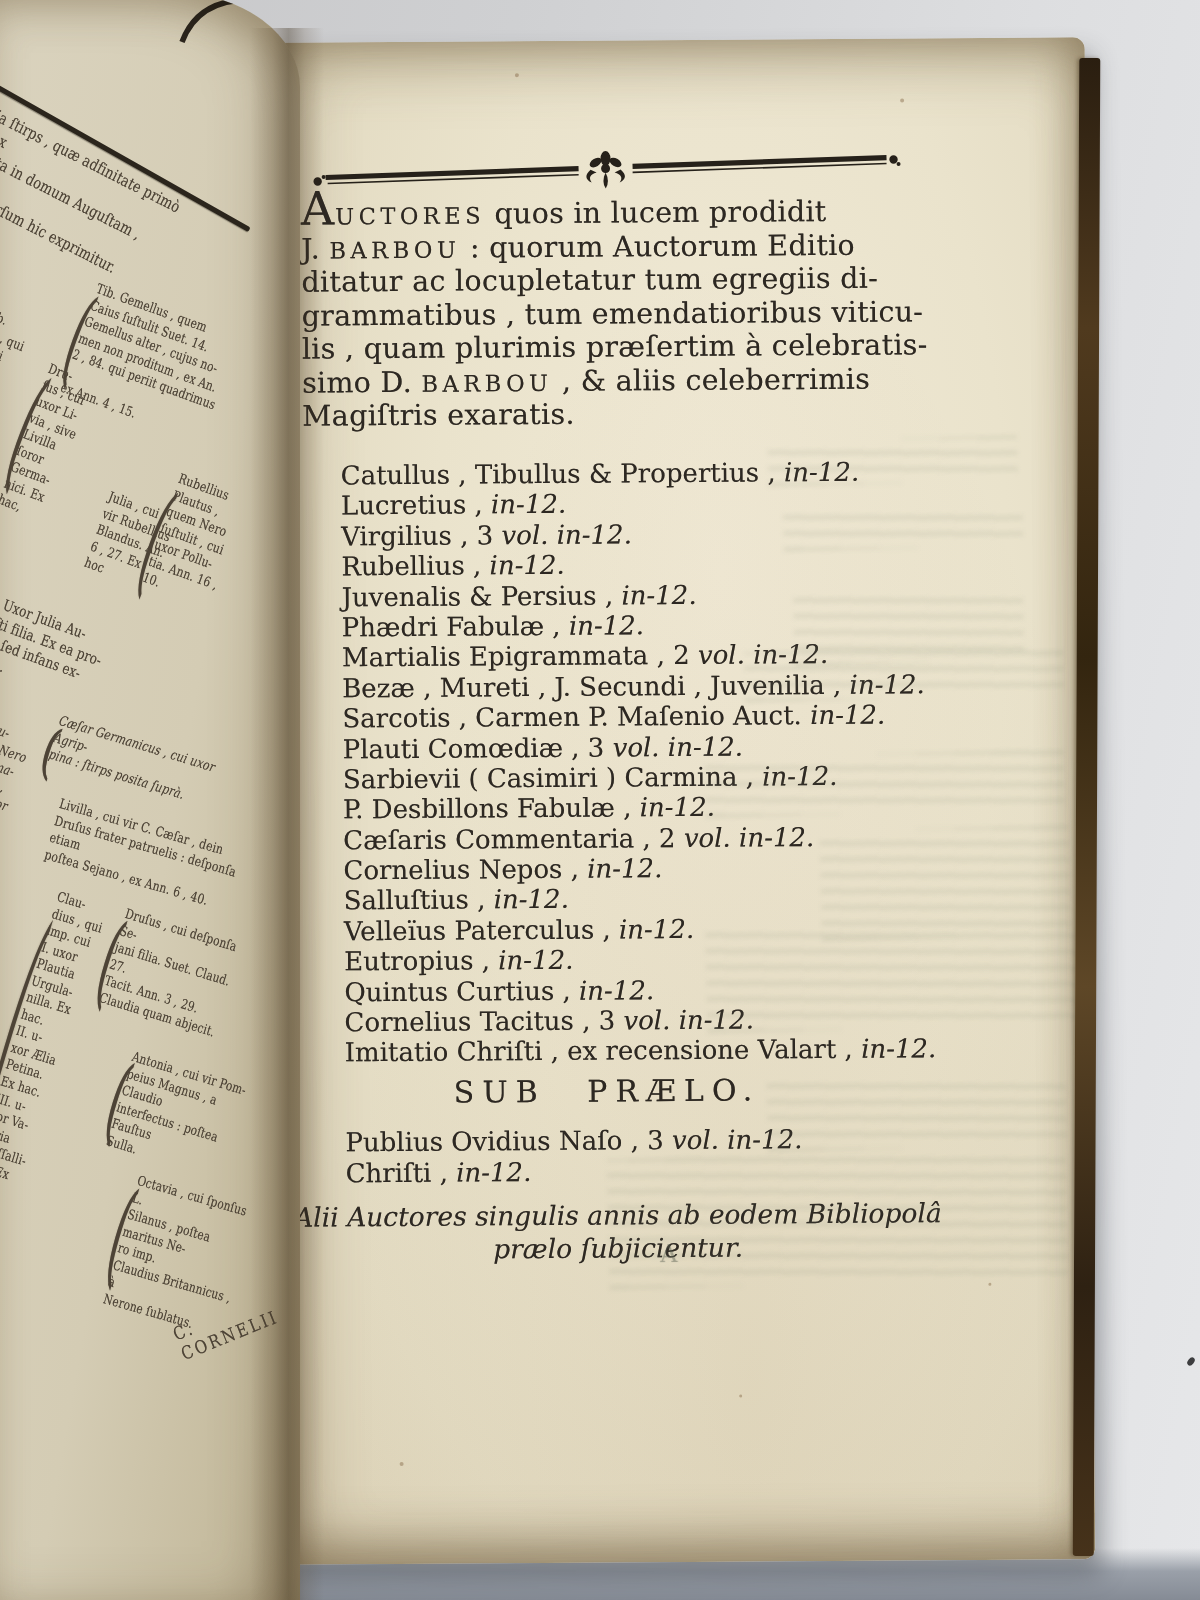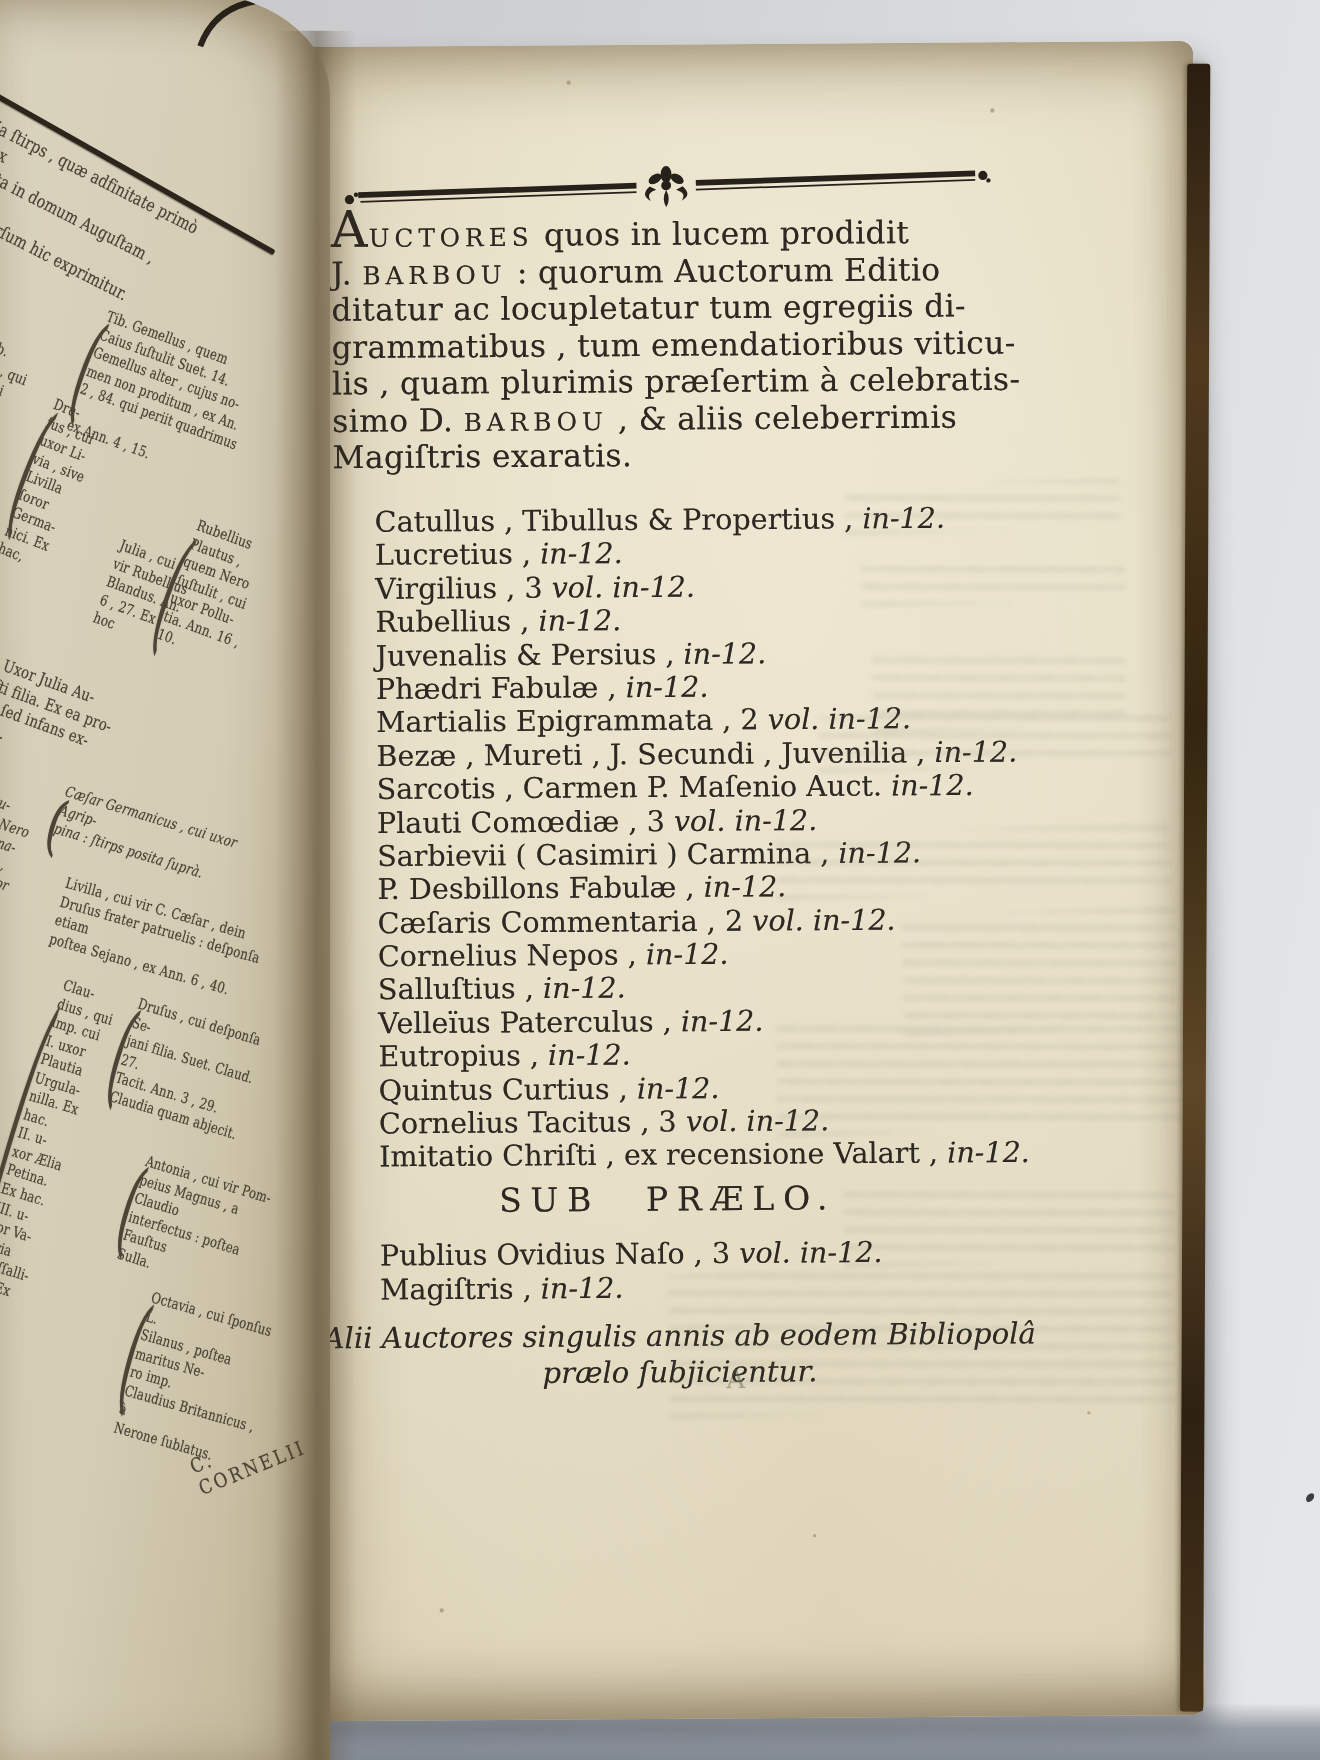--- a/index.html
+++ b/index.html
@@ -144,21 +144,21 @@
       <li><span>Eutropius , </span><span class="it">in-12.</span></li>
       <li><span>Quintus Curtius , </span><span class="it">in-12.</span></li>
       <li><span>Cornelius Tacitus , 3 </span><span class="it">vol. in-12.</span></li>
       <li><span>Imitatio Chriſti , ex recensione Valart , </span><span class="it">in-12.</span></li>
     </ul>
 
     <div class="subpraelo">SUB PRÆLO.</div>
 
     <ul class="press">
       <li><span>Publius Ovidius Naſo , 3 </span><span class="it">vol. in-12.</span></li>
-      <li><span>Magiſtris , </span><span class="it">in-12.</span></li>
+      <li><span>Chriſti , </span><span class="it">in-12.</span></li>
     </ul>
 
     <div class="note">
       <div>Alii Auctores singulis annis ab eodem Bibliopolâ</div>
       <div>prælo ſubjicientur.</div>
     </div>
 
     <div class="sigmark">A</div>
 
     <div class="ghost" style="left:495px;top:400px;width:250px;height:45px;"></div>

